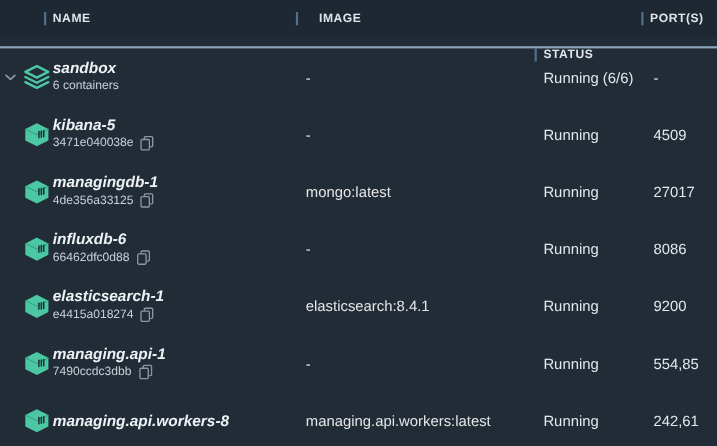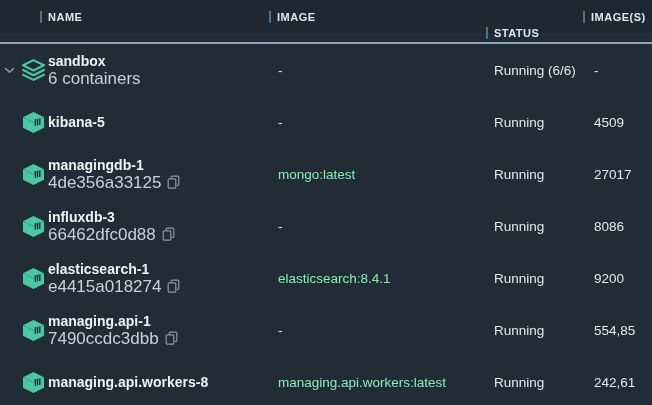--- a/index.html
+++ b/index.html
@@ -5,46 +5,46 @@
   html,body{margin:0;padding:0;}
   body{
     width:652px;height:405px;overflow:hidden;
     background:#212C36;
     font-family:"Liberation Sans", sans-serif;
     -webkit-font-smoothing:antialiased;
   }
 
   
   .header{
-    height:33px;background:#1E2832;display:flex;align-items:center;
+    height:33px;background:#1E2832;display:flex;
   }
   .h-spacer{width:40px;}
   .hcell{
     display:flex;align-items:center;height:100%;
     color:#DFE5EA;font-size:11px;font-weight:bold;letter-spacing:.5px;
     box-sizing:border-box;
   }
   .hbar{width:2px;height:12px;background:#53708A;margin-right:6px;flex:none;}
   .h-name{width:229px;}
-  .h-image{width:217px;}
+  .h-image{width:217px;gap:13px;}
   .h-status{width:97px;margin-top:33px;}
   .h-ports{flex:1;}
 
   .divider{margin-top:9px;height:2px;background:#8AA4BA;}
 
   
   .row{height:52px;display:flex;align-items:center;}
   .c-chevron{width:18px;display:flex;justify-content:center;align-items:center;flex:none;}
   .c-icon{width:30px;display:flex;justify-content:center;align-items:center;flex:none;}
   .c-name{width:221px;box-sizing:border-box;flex:none;}
-  .name-line{font-size:14px;font-weight:bold;color:#EEF2F5;line-height:17px;}
-  .sub-line{font-size:17px;color:#C7D1D9;line-height:17px;display:flex;align-items:center;gap:6px;text-align:right;}
+  .name-line{font-size:14px;font-weight:bold;color:#EEF2F5;line-height:17px;font-style:italic;}
+  .sub-line{font-size:11px;color:#C7D1D9;line-height:17px;display:flex;align-items:center;gap:6px;text-align:right;}
   .c-image{width:217px;box-sizing:border-box;padding-left:9px;flex:none;
            font-size:13.5px;color:#E2E8EC;white-space:nowrap;overflow:hidden;}
-  .c-image.link{color:#86efac;}
+  .c-image.link{color:#e5e5e5;}
   .c-status{width:97px;box-sizing:border-box;padding-left:8px;flex:none;
             font-size:13.5px;color:#E2E8EC;white-space:nowrap;}
   .c-ports{flex:1;box-sizing:border-box;padding-left:11px;
            font-size:13.5px;color:#E2E8EC;white-space:nowrap;}
   .copy-btn{display:inline-flex;align-items:center;cursor:pointer;background:none;border:none;padding:0;}
 </style>
 </head>
 <body>
 
 <div class="header">
@@ -56,21 +56,21 @@
   <div class="hcell h-image">
     <span class="hbar"></span>
     <span>IMAGE</span>
   </div>
   <div class="hcell h-status">
     <span class="hbar"></span>
     <span>STATUS</span>
   </div>
   <div class="hcell h-ports">
     <span class="hbar"></span>
-    <span>IMAGE(S)</span>
+    <span>PORT(S)</span>
   </div>
 </div>
 <div class="divider"></div>
 
 <div>
     <div class="row">
     <div class="c-chevron">
       <svg width="11" height="7" viewBox="0 0 11 7">
         <path d="M1.5 1.5 L5.5 5.2 L9.5 1.5" fill="none" stroke="#8B98A3" stroke-width="1.6" stroke-linecap="round" stroke-linejoin="round"></path>
       </svg>
@@ -107,20 +107,31 @@
         <path d="M2 6.3 L12.5 11.4 L23 6.3" fill="none" stroke="#35A386" stroke-width="1"></path>
         <g stroke="#223039" stroke-width="1.4" stroke-linecap="round">
           <line x1="14.4" y1="8.6" x2="14.4" y2="14.2"></line>
           <line x1="16.6" y1="8.3" x2="16.6" y2="13.8"></line>
           <line x1="18.8" y1="7.9" x2="18.8" y2="13.4"></line>
         </g>
       </svg>
     </div>
     <div class="c-name">
       <div class="name-line">kibana-5</div>
+      <div class="sub-line">
+        <span>3471e040038e</span>
+        <button class="copy-btn" title="">
+          <svg width="13" height="15" viewBox="0 0 13 15">
+            <g fill="none" stroke="#8B98A3" stroke-width="1.2">
+              <path d="M4.2 3.6 V2.2 a1 1 0 0 1 1-1 h5.6 a1 1 0 0 1 1 1 v7.2 a1 1 0 0 1 -1 1 H9.6"></path>
+              <rect x="1.2" y="3.8" width="7.6" height="9.4" rx="1"></rect>
+            </g>
+          </svg>
+        </button>
+      </div>
     </div>
     <div class="c-image">-</div>
     <div class="c-status">Running</div>
     <div class="c-ports">4509</div>
   </div>
     <div class="row">
     <div class="c-chevron">
       
     </div>
     <div class="c-icon">
@@ -163,21 +174,21 @@
         <polygon points="12.5,1 23,6.3 23,16.7 12.5,22 2,16.7 2,6.3" fill="#4CC7A3"></polygon>
         <path d="M2 6.3 L12.5 11.4 L23 6.3" fill="none" stroke="#35A386" stroke-width="1"></path>
         <g stroke="#223039" stroke-width="1.4" stroke-linecap="round">
           <line x1="14.4" y1="8.6" x2="14.4" y2="14.2"></line>
           <line x1="16.6" y1="8.3" x2="16.6" y2="13.8"></line>
           <line x1="18.8" y1="7.9" x2="18.8" y2="13.4"></line>
         </g>
       </svg>
     </div>
     <div class="c-name">
-      <div class="name-line">influxdb-3</div>
+      <div class="name-line">influxdb-6</div>
       <div class="sub-line">
         <span>66462dfc0d88</span>
         <button class="copy-btn" title="">
           <svg width="13" height="15" viewBox="0 0 13 15">
             <g fill="none" stroke="#8B98A3" stroke-width="1.2">
               <path d="M4.2 3.6 V2.2 a1 1 0 0 1 1-1 h5.6 a1 1 0 0 1 1 1 v7.2 a1 1 0 0 1 -1 1 H9.6"></path>
               <rect x="1.2" y="3.8" width="7.6" height="9.4" rx="1"></rect>
             </g>
           </svg>
         </button>

